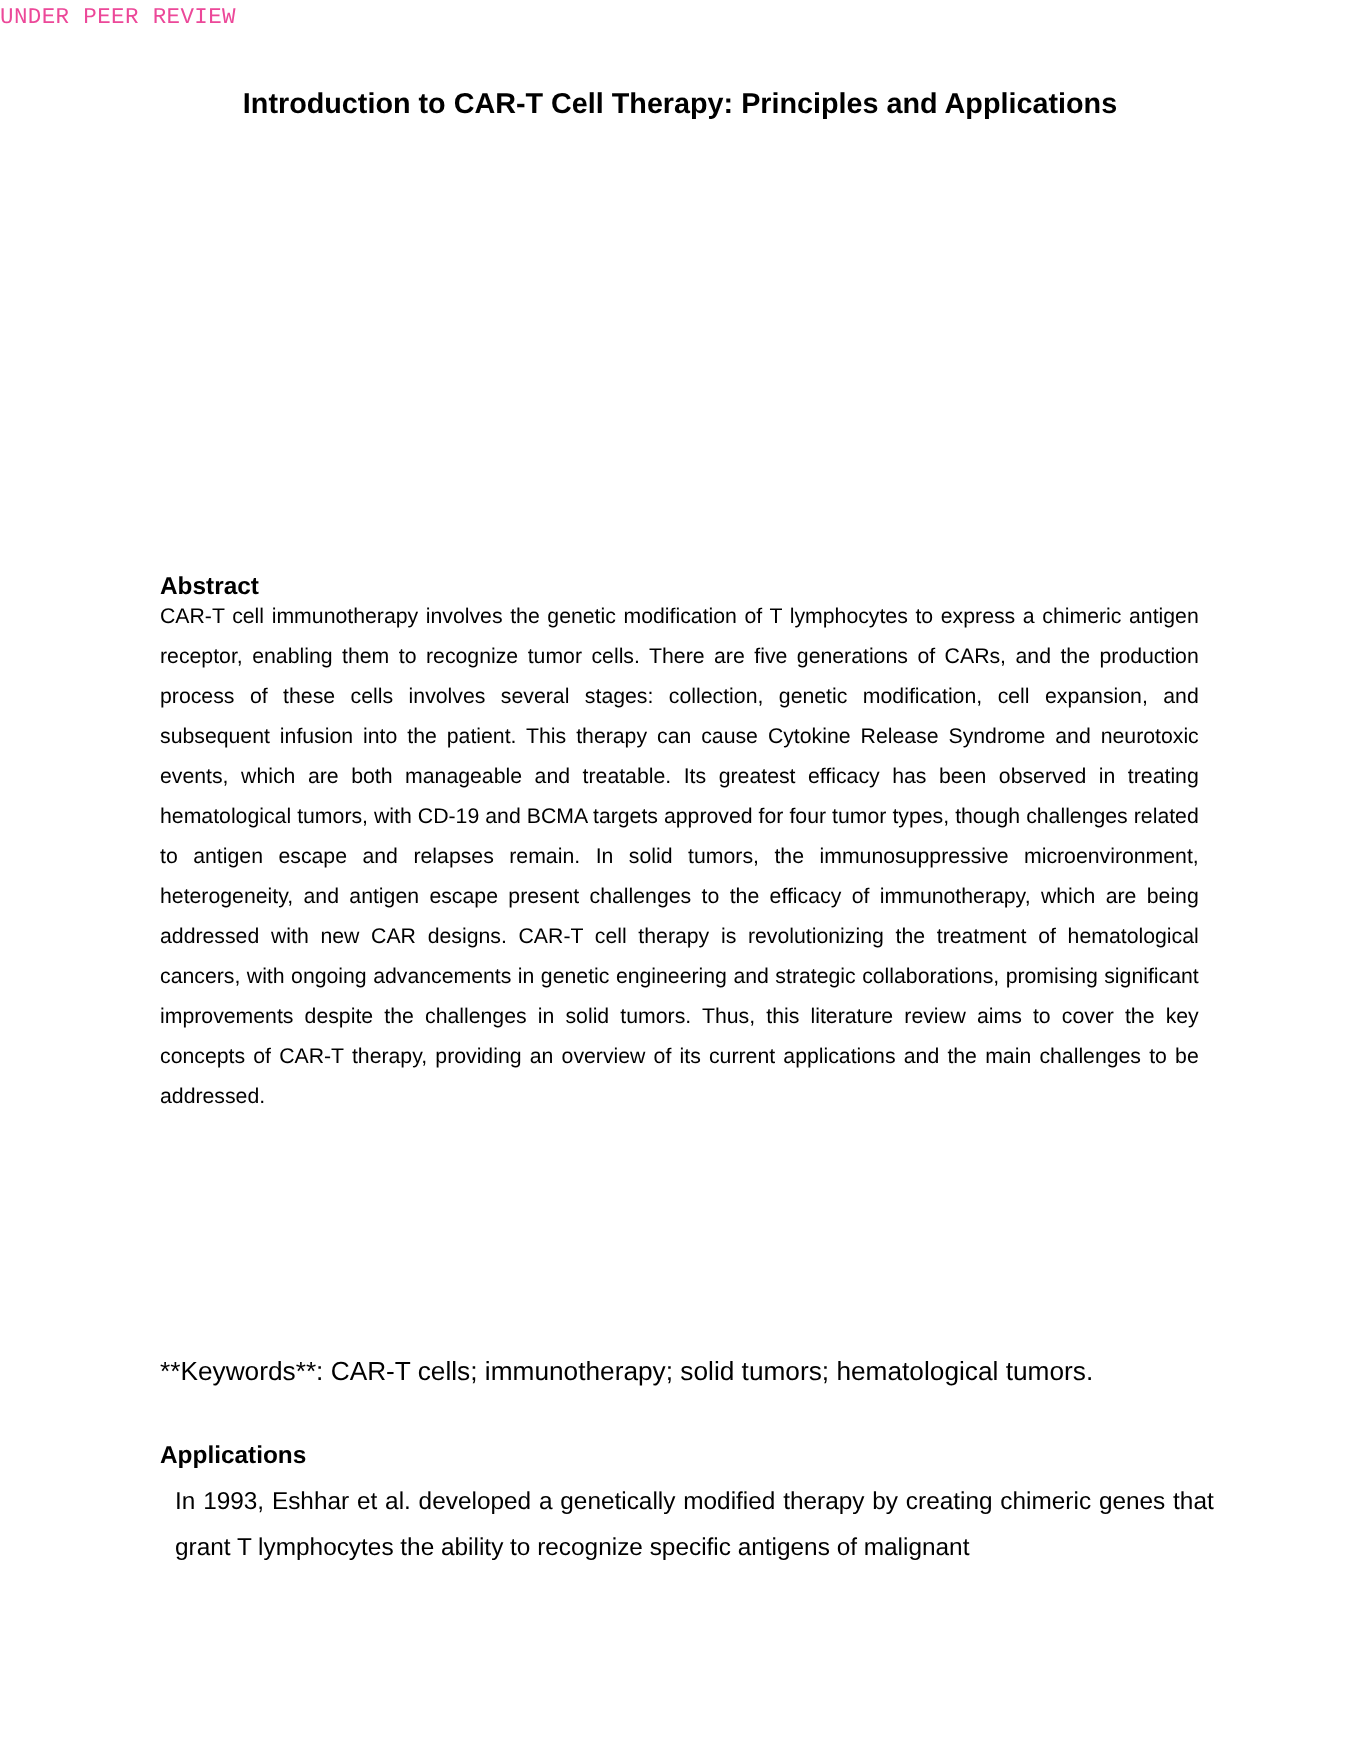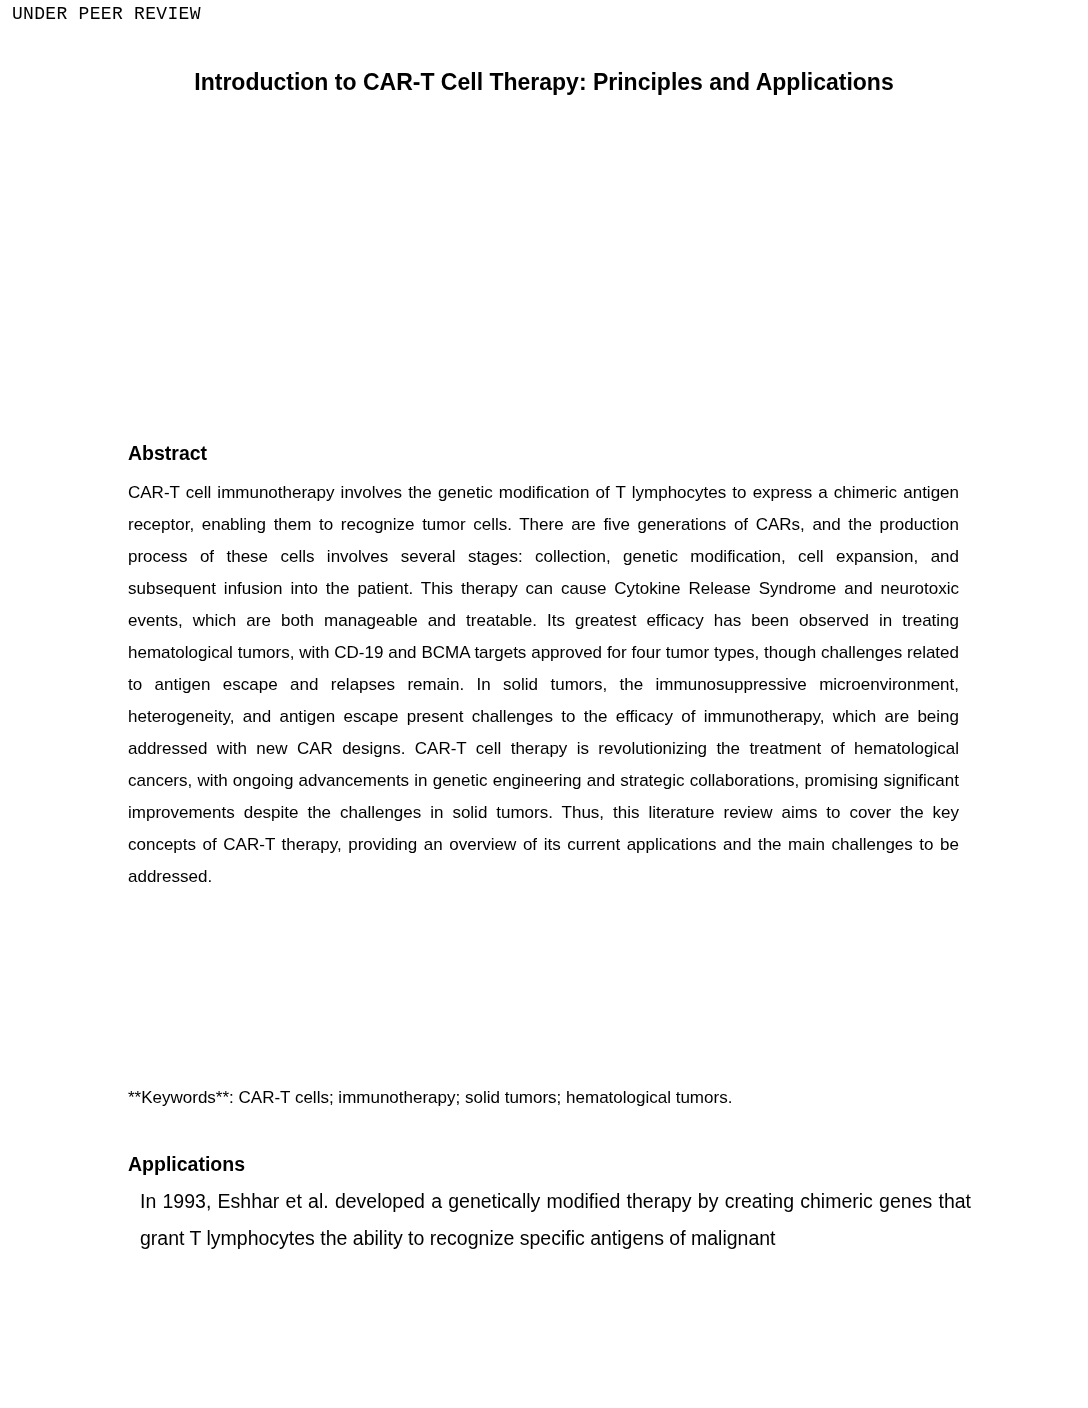--- a/index.html
+++ b/index.html
@@ -5,42 +5,41 @@
   html, body { margin: 0; padding: 0; background: #ffffff; }
   body {
     width: 1088px; height: 1408px; position: relative; overflow: hidden;
     color: #000000;
     font-family: "Liberation Sans", sans-serif;
   }
   .watermark {
     position: absolute; left: 0; top: 4px;
     font-family: "Liberation Mono", monospace;
     font-size: 18px; letter-spacing: 0.3px;
-    color: #000000;
-    padding-left: 12px;
+    color: #ec4899;
   }
   .title {
     position: absolute; left: 0; width: 1088px; top: 69px;
     text-align: center;
     font-family: "Liberation Sans", sans-serif;
     font-weight: bold; font-size: 23px;
   }
   .section-heading {
     font-weight: bold; font-size: 19.5px;
     margin: 0; line-height: 24px;
   }
-  .abstract-heading { position: absolute; top: 441px; left: 128px; text-align: right; }
+  .abstract-heading { position: absolute; top: 457px; left: 128px; text-align: right; }
   .abstract-body {
     position: absolute; top: 477px; left: 128px; width: 831px;
     font-size: 17px; line-height: 32px;
     text-align: justify; margin: 0;
   }
   .keywords {
     position: absolute; top: 1080px; left: 128px; width: 831px;
-    font-size: 17px; line-height: 36px; margin: 0;
+    font-size: 21px; line-height: 36px; margin: 0;
   }
   .intro-heading { position: absolute; top: 1152px; left: 128px; }
   .intro-body {
     position: absolute; top: 1183px; left: 140px; width: 831px;
     font-size: 19.5px; line-height: 36.8px;
     text-align: justify; margin: 0;
   }
 </style>
 </head>
 <body>

